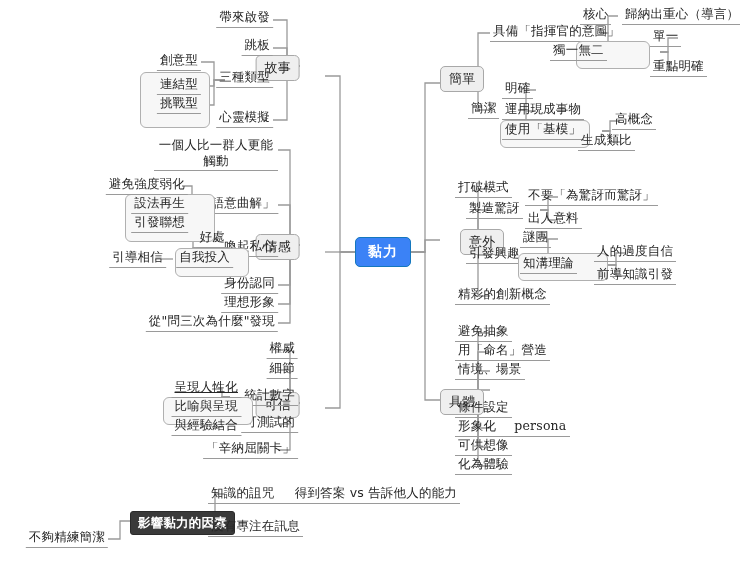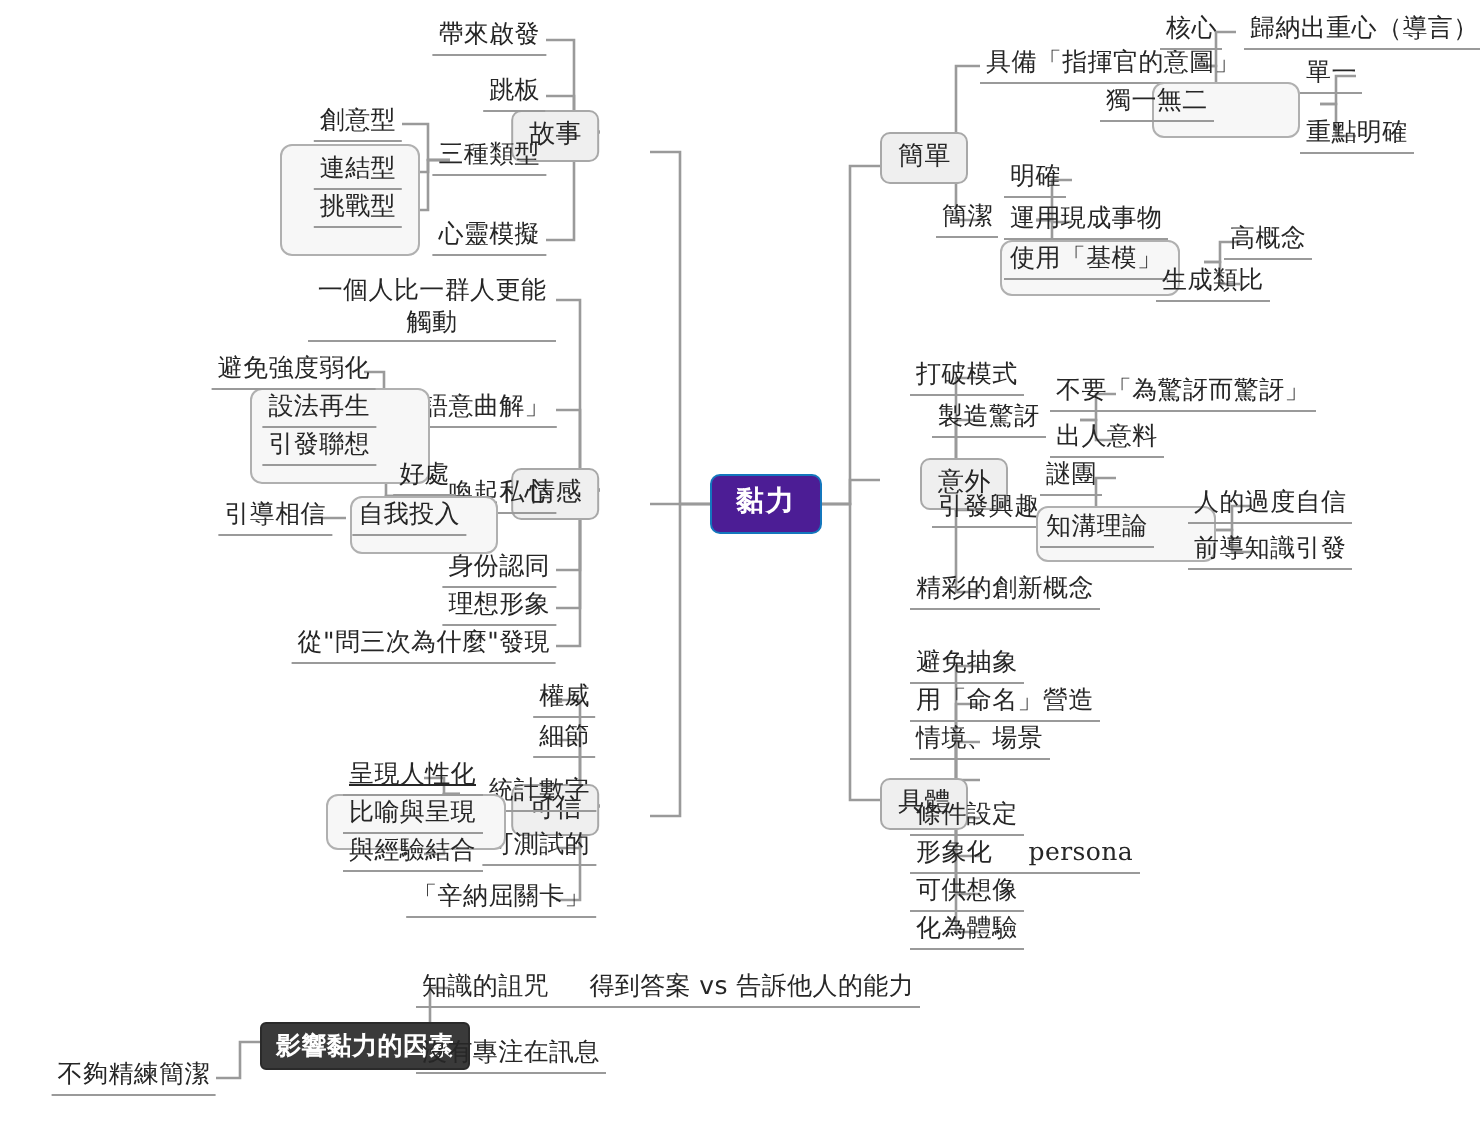--- a/index.html
+++ b/index.html
@@ -31,21 +31,21 @@
   }
   
   .n-softbox{
     background:#f7f7f7;
     border:1.3px solid #b0b0b0;
     border-radius:6px;
     padding:2px 5px;
   }
   
   .n-root{
-    background:#4c1d95;
+    background:#3b82f6;
     border:1.3px solid #1477bd;
     border-radius:5px;
     color:#ffffff;
     font-weight:bold;
     font-size:14px;
     padding:5px 12px;
     letter-spacing:1px;
   }
   
   .n-dark{

